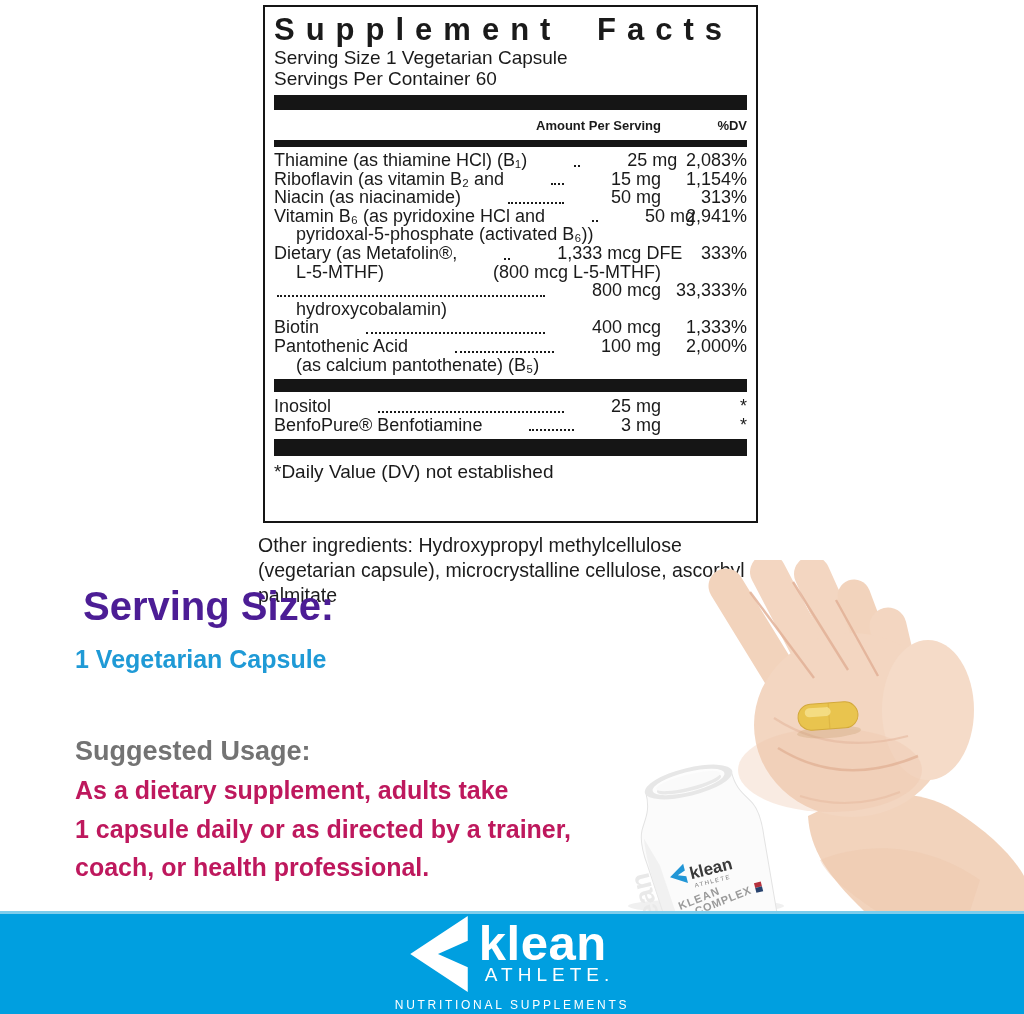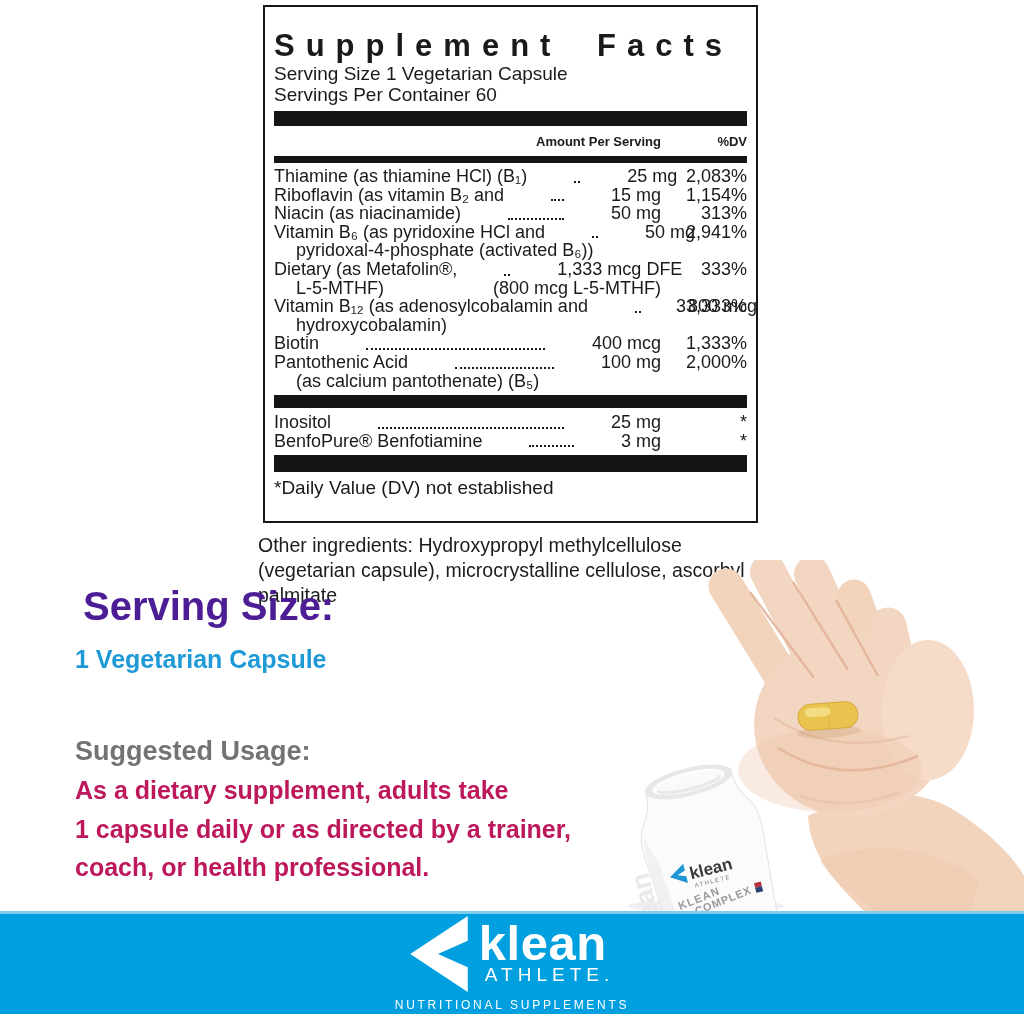--- a/index.html
+++ b/index.html
@@ -1,21 +1,21 @@
 <!DOCTYPE html>
 <html><head>
 <meta charset="utf-8">
 <style>
   html,body{margin:0;padding:0;background:#fff;}
   .page{position:relative;width:1024px;height:1014px;background:#ffffff;overflow:hidden;
         font-family:"Liberation Sans","DejaVu Sans",sans-serif;margin:0 auto;}
 
   
   .label-panel{position:absolute;left:263px;top:5px;width:495px;height:518px;
-    border:2px solid #151515;background:#fff;padding:20px 9px 6px;box-sizing:border-box;color:#1a1a1a;}
+    border:2px solid #151515;background:#fff;padding:4px 9px 6px;box-sizing:border-box;color:#1a1a1a;}
   .sf-title{font-size:31px;font-weight:700;letter-spacing:11px;word-spacing:16px;
     white-space:nowrap;line-height:34px;margin-top:2px;overflow:hidden;}
   .sf-line{font-size:19px;line-height:21px;}
   .bar{background:#151515;}
   .bar-thick{height:15px;margin:6px 0 5px;}
   .bar-thin{height:7px;margin:4px 0 4px;}
   .bar-mid{height:13px;margin:5px 0 5px;}
   .bar-thick2{height:17px;margin:5px 0 5px;}
   .sf-header{display:flex;font-weight:700;font-size:13px;line-height:21px;}
   .sfh-main{flex:1;text-align:right;}
@@ -96,21 +96,21 @@
         <div class="nrow">
           <span class="nmain">
             <span class="nlabel">Vitamin B₆ (as pyridoxine HCl and</span>
             <span class="leader"></span>
             <span class="namount">50 mg</span>
           </span>
           <span class="ndv">2,941%</span>
         </div>
         <div class="nrow">
           <span class="nmain">
-            <span class="nlabel indent">pyridoxal-4-phosphate (activated B₆))</span>
+            <span class="nlabel indent">pyridoxal-5-phosphate (activated B₆))</span>
           </span>
           <span class="ndv"></span>
         </div>
         <div class="nrow">
           <span class="nmain">
             <span class="nlabel">Dietary (as Metafolin®,</span>
             <span class="leader"></span>
             <span class="namount">1,333 mcg DFE</span>
           </span>
           <span class="ndv">333%</span>
@@ -118,21 +118,20 @@
         <div class="nrow">
           <span class="nmain">
             <span class="nlabel indent">L-5-MTHF)</span>
             <span class="spacer"></span>
             <span class="namount">(800 mcg L-5-MTHF)</span>
           </span>
           <span class="ndv"></span>
         </div>
         <div class="nrow">
           <span class="nmain">
-            <span class="nlabel">Vitamin B₁₂ (as adenosylcobalamin and</span>
             <span class="leader"></span>
             <span class="namount">800 mcg</span>
           </span>
           <span class="ndv">33,333%</span>
         </div>
         <div class="nrow">
           <span class="nmain">
             <span class="nlabel indent">hydroxycobalamin)</span>
           </span>
           <span class="ndv"></span>

